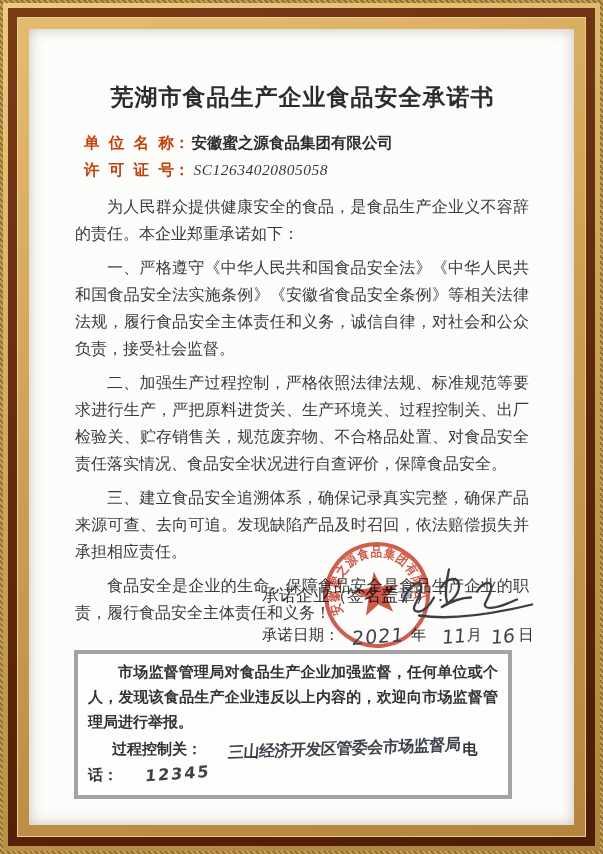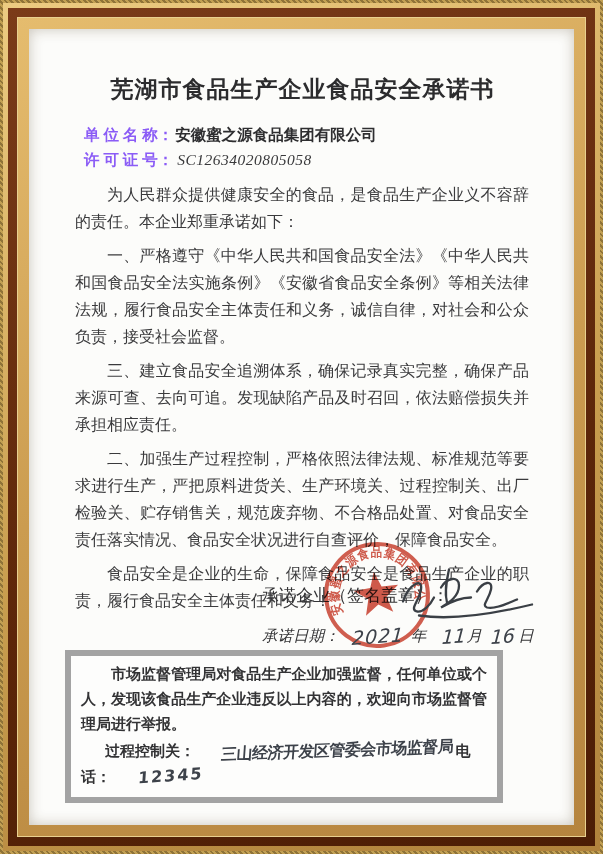--- a/index.html
+++ b/index.html
@@ -14,45 +14,45 @@
       background:linear-gradient(160deg,#eccb81 0%,#c99e4f 55%,#b0823c 100%);}
   .f3{height:100%;box-sizing:border-box;padding:9px;
       background:linear-gradient(160deg,#7b3b19 0%,#5c2609 60%,#4c1d05 100%);}
   .f4{height:100%;box-sizing:border-box;padding:12px;
       background:linear-gradient(160deg,#e5bc6e 0%,#cb9c50 50%,#b5843e 100%);
       box-shadow:inset 0 0 0 1px #e9d08f;}
   .paper{height:100%;box-sizing:border-box;position:relative;
       background:#fcfcfa;box-shadow:inset 0 0 14px rgba(70,50,20,.28);
       color:#39393b;padding:45px 28px 0 30px;}
   
-  .title{margin:0;text-align:center;font-size:23px;font-weight:bold;
+  .title{margin:8px;text-align:center;font-size:23px;font-weight:bold;
       letter-spacing:1px;color:#2c2c2e;}
   .fields{margin:17px 0 0 25px;}
   .field-line{font-size:15.5px;line-height:25px;}
-  .flabel{font-weight:bold;color:#8b5cf6;}
+  .flabel{font-weight:bold;color:#c2410c;font-family:Liberation Mono, monospace;}
   .fvalue-company{font-weight:bold;color:#2e2e30;margin-left:2px;}
   .fvalue-license{font-weight:normal;letter-spacing:.5px;margin-left:4px;font-style:italic;}
   .bodytext{margin:9px 3px 0 2px;font-size:16px;line-height:27px;
       text-align:justify;color:#3a3a3c;}
   .bodytext p{margin:0 14px 7px;text-indent:2em;}
   
   .sign-row{position:absolute;left:233px;top:555px;font-size:17px;color:#333335;}
   .date-row{position:absolute;left:233px;top:596px;font-size:15.5px;color:#333335;
-      display:flex;align-items:flex-end;font-style:italic;}
+      display:flex;align-items:flex-start;}
   .hw{font-family:"DejaVu Sans",sans-serif;color:#3d424a;display:inline-block;
       transform:rotate(-4deg) skewX(-8deg);}
   .hw-year{font-size:19px;margin:0 7px 0 12px;letter-spacing:1px;}
   .hw-month{font-size:19px;margin:0 0 0 16px;}
   .hw-day{font-size:19px;margin:0 3px 0 9px;}
   .stamp{position:absolute;left:291px;top:509px;width:114px;height:114px;
       mix-blend-mode:multiply;opacity:.93;transform:rotate(-8deg);}
   .sig{position:absolute;left:360px;top:527px;width:150px;height:78px;}
   
-  .notice{position:absolute;left:36px;top:621px;width:438px;box-sizing:border-box;
-      border:6px solid #a3a3a3;padding:6px 10px 7px;font-size:15px;line-height:25px;
+  .notice{position:absolute;left:45px;top:621px;width:438px;box-sizing:border-box;
+      border:4px solid #a3a3a3;padding:6px 10px 7px;font-size:15px;line-height:25px;
       color:#333335;font-weight:600;background:rgba(255,255,255,.4);}
   .notice .n1{margin:0;text-indent:2em;text-align:justify;}
   .notice .n2{margin:1px 0 0;text-indent:1.6em;font-weight:600;}
   .hw-dept{font-size:16px;margin:0 2px;transform:rotate(-2deg) skewX(-6deg);letter-spacing:-.5px;}
   .hw-phone{font-size:16px;margin-left:3px;letter-spacing:2px;}
 </style>
 </head>
 <body>
 
 <div class="doc">
@@ -69,22 +69,22 @@
                 <span class="flabel">单 位 名 称：</span><span class="fvalue-company">安徽蜜之源食品集团有限公司</span>
               </div>
               <div class="field-line">
                 <span class="flabel">许 可 证 号：</span><span class="fvalue-license">SC12634020805058</span>
               </div>
             </div>
 
             <div class="bodytext">
               <p>为人民群众提供健康安全的食品，是食品生产企业义不容辞的责任。本企业郑重承诺如下：</p>
               <p>一、严格遵守《中华人民共和国食品安全法》《中华人民共和国食品安全法实施条例》《安徽省食品安全条例》等相关法律法规，履行食品安全主体责任和义务，诚信自律，对社会和公众负责，接受社会监督。</p>
+              <p>二、加强生产过程控制，严格依照法律法规、标准规范等要求进行生产，严把原料进货关、生产环境关、过程控制关、出厂检验关、贮存销售关，规范废弃物、不合格品处置、对食品安全责任落实情况、食品安全状况进行自查评价，保障食品安全。</p>
               <p>三、建立食品安全追溯体系，确保记录真实完整，确保产品来源可查、去向可追。发现缺陷产品及时召回，依法赔偿损失并承担相应责任。</p>
-              <p>二、加强生产过程控制，严格依照法律法规、标准规范等要求进行生产，严把原料进货关、生产环境关、过程控制关、出厂检验关、贮存销售关，规范废弃物、不合格品处置、对食品安全责任落实情况、食品安全状况进行自查评价，保障食品安全。</p>
               <p>食品安全是企业的生命，保障食品安全是食品生产企业的职责，履行食品安全主体责任和义务！</p>
             </div>
 
             <div class="sign-row">
               <span>承诺企业（签名盖章）：</span>
             </div>
 
             <svg class="stamp" viewBox="0 0 112 112">
               <circle cx="56" cy="56" r="50" fill="none" stroke="#c83a28" stroke-width="4" stroke-opacity="0.88"></circle>
               <polygon points="56,33 61.6,48.3 77.9,48.9 65,58.9 69.5,74.6 56,65.5 42.5,74.6 47,58.9 34.1,48.9 50.4,48.3" fill="#c83a28" fill-opacity="0.9"></polygon>

